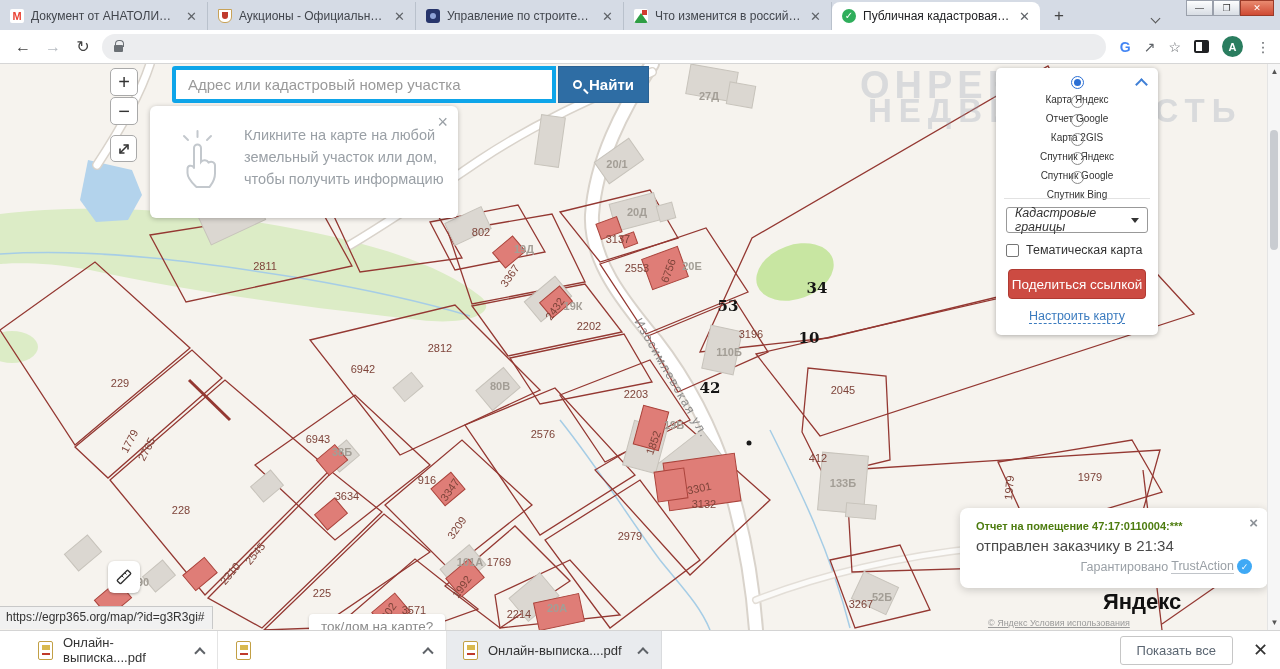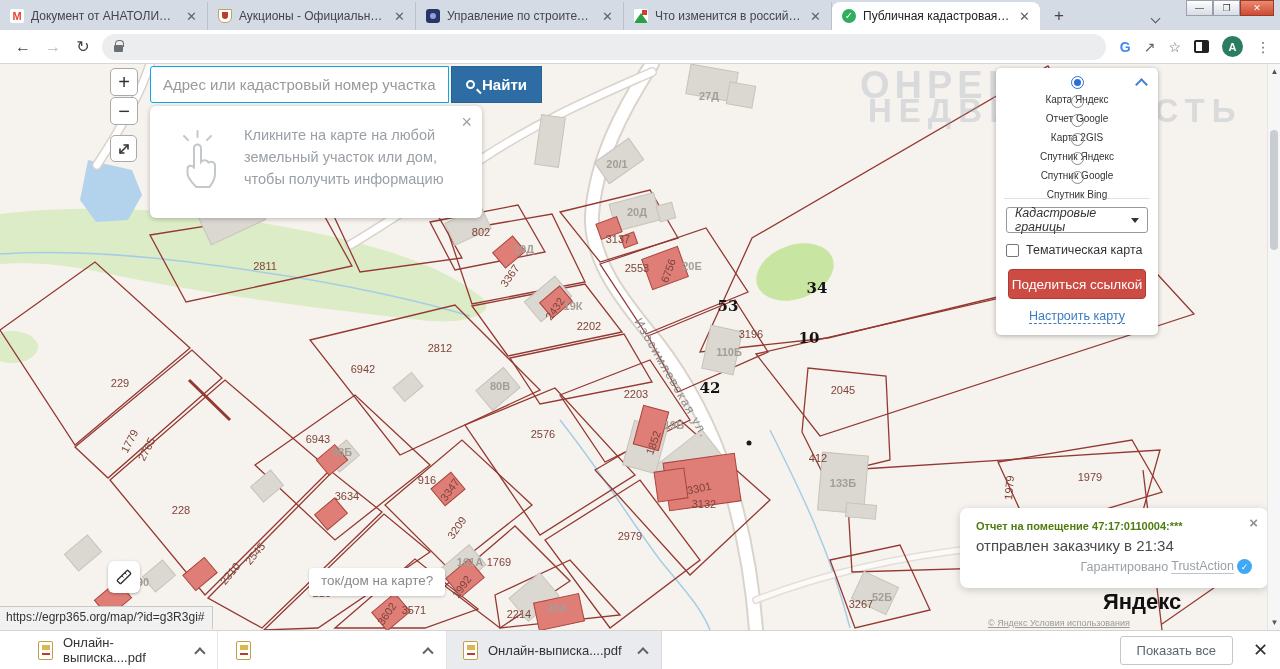--- a/index.html
+++ b/index.html
@@ -56,27 +56,27 @@
   .wm1{left:860px;top:0;font-size:38px;letter-spacing:5px;}
   .wm2{left:868px;top:28px;font-size:33px;letter-spacing:7px;}
 
   .zoomer{position:absolute;left:110px;top:4px;z-index:3;width:28px;}
   .zbtn{width:28px;height:28px;background:#fff;border:1px solid #a9a9a9;border-radius:5px;font-size:20px;color:#333;display:flex;align-items:center;justify-content:center;}
   .zbtn+.zbtn{margin-top:1px;}
   .expandbtn{position:absolute;left:110px;top:71px;z-index:3;width:27px;height:27px;background:#fff;border:1px solid #a9a9a9;border-radius:5px;display:flex;align-items:center;justify-content:center;}
   .rulerbtn{position:absolute;left:108px;top:497px;z-index:3;width:32px;height:32px;background:#fff;border-radius:6px;box-shadow:0 1px 3px rgba(0,0,0,.3);display:flex;align-items:center;justify-content:center;}
 
   .searchbox{position:absolute;left:150px;top:2px;z-index:3;display:flex;}
-  .searchbox input{width:299px;height:37px;border:1px solid #0ea5e9;border-radius:3px 0 0 3px;padding:0 12px;font-size:15px;color:#333;font-family:"Liberation Sans",sans-serif;}
+  .searchbox input{width:384px;height:37px;border:4px solid #0ea5e9;border-radius:3px 0 0 3px;padding:0 12px;font-size:15px;color:#333;font-family:"Liberation Sans",sans-serif;margin-left:22px;}
   .searchbox input::placeholder{color:#9a9a9a;}
   .findbtn{height:37px;margin-left:2px;padding:0 14px;background:#2e6da4;border:1px solid #2a6192;border-radius:0;color:#fff;font-size:15px;font-weight:600;display:flex;align-items:center;gap:7px;}
   .mag{width:9px;height:9px;border:2px solid #fff;border-radius:50%;position:relative;flex:none;}
   .mag::after{content:"";position:absolute;left:8px;top:8px;width:2px;height:6px;background:#fff;transform:rotate(-45deg);transform-origin:top left;}
 
-  .hintbox{position:absolute;left:150px;top:42px;z-index:3;width:332px;height:112px;background:#fff;border-radius:6px;box-shadow:0 1px 5px rgba(0,0,0,.25);display:flex;padding:14px 10px 10px 22px;}
+  .hintbox{position:absolute;left:150px;top:42px;z-index:3;width:308px;height:112px;background:#fff;border-radius:6px;box-shadow:0 1px 5px rgba(0,0,0,.25);display:flex;padding:14px 10px 10px 22px;}
   .hintbox .handwrap{width:72px;flex:none;padding-top:8px;}
   .hintbox .txt{font-size:14.5px;line-height:22px;color:#9aa0a6;padding-top:4px;}
   .hintbox .hx{position:absolute;right:10px;top:6px;color:#9aa0a6;font-size:18px;}
 
   .layerpanel{position:absolute;left:996px;top:4px;z-index:3;width:162px;background:#fff;border-radius:5px;box-shadow:0 1px 5px rgba(0,0,0,.3);padding:8px 10px 12px;}
   .radiorow{display:flex;align-items:center;gap:5px;height:19px;font-size:10px;color:#333;flex-direction:column;}
   .radio{width:13px;height:13px;border:1px solid #8a8a8a;border-radius:50%;position:relative;flex:none;}
   .radio.on{border-color:#2b6fd4;}
   .radio.on::after{content:"";position:absolute;inset:2px;background:#2b6fd4;border-radius:50%;}
   .pchev{position:absolute;right:12px;top:12px;width:9px;height:9px;border-left:2px solid #3f7fd6;border-top:2px solid #3f7fd6;transform:rotate(45deg);}
@@ -99,21 +99,21 @@
 
   .ylogo{position:absolute;left:1103px;top:525px;z-index:2;font-size:22px;font-weight:bold;color:#111;font-family:"Liberation Sans",sans-serif;}
   .yterms{position:absolute;left:988px;top:554px;z-index:2;font-size:9px;color:#9a9a9a;text-decoration:underline;}
 
   .scrollbar{position:absolute;right:0;top:0;width:13px;height:566px;background:#f6f6f6;border-left:1px solid #e4e4e4;z-index:4;}
   .sb-up,.sb-dn{position:absolute;left:2px;width:9px;text-align:center;font-size:8px;color:#555;}
   .sb-up{top:3px;} .sb-dn{bottom:3px;}
   .sb-thumb{position:absolute;left:2px;top:66px;width:8px;height:120px;background:#c9ccd1;border-radius:5px;}
 
   .statusurl{position:absolute;left:0;top:542px;z-index:5;height:23px;background:#f1f1f1;border:1px solid #c8c8c8;border-left:none;border-bottom:none;padding:3px 8px 0 6px;font-size:12px;color:#333;}
-  .maptip{position:absolute;left:309px;top:504px;z-index:4;height:28px;background:#fff;border-radius:4px;box-shadow:0 1px 3px rgba(0,0,0,.2);padding:5px 12px;font-size:13.5px;color:#8a8a8a;}
+  .maptip{position:absolute;left:309px;top:550px;z-index:4;height:28px;background:#fff;border-radius:4px;box-shadow:0 1px 3px rgba(0,0,0,.2);padding:5px 12px;font-size:13.5px;color:#8a8a8a;}
 
   
   .dlbar{height:39px;background:#fff;border-top:1px solid #d4d4d4;display:flex;align-items:stretch;position:relative;}
   .dlitem{display:flex;align-items:center;gap:10px;padding:0 14px 0 38px;border-right:1px solid #e4e4e4;}
   .dlitem .name{font-size:13px;color:#333;}
   .dlitem.grey{background:#e9ebee;border-right:1px solid #d9dbde;}
   .pdficon{width:15px;height:19px;border:1px solid #c2a045;border-radius:2px;background:#fff;position:relative;flex:none;}
   .pdficon::before{content:"";position:absolute;left:3px;top:3px;width:8px;height:5px;background:#d9b94e;}
   .pdficon::after{content:"";position:absolute;left:3px;top:11px;width:8px;height:2px;background:#c0392b;}
   .chevup{width:8px;height:8px;border-left:2px solid #5f6368;border-top:2px solid #5f6368;transform:rotate(45deg) translate(2px,2px);}

